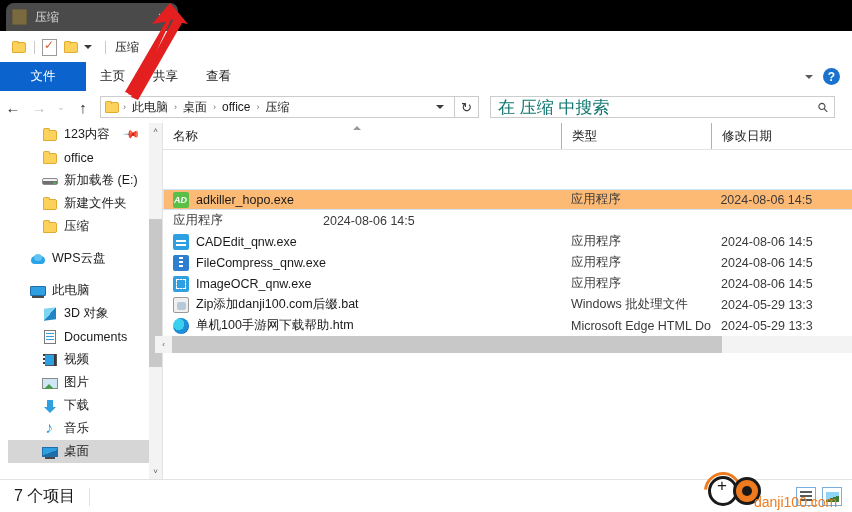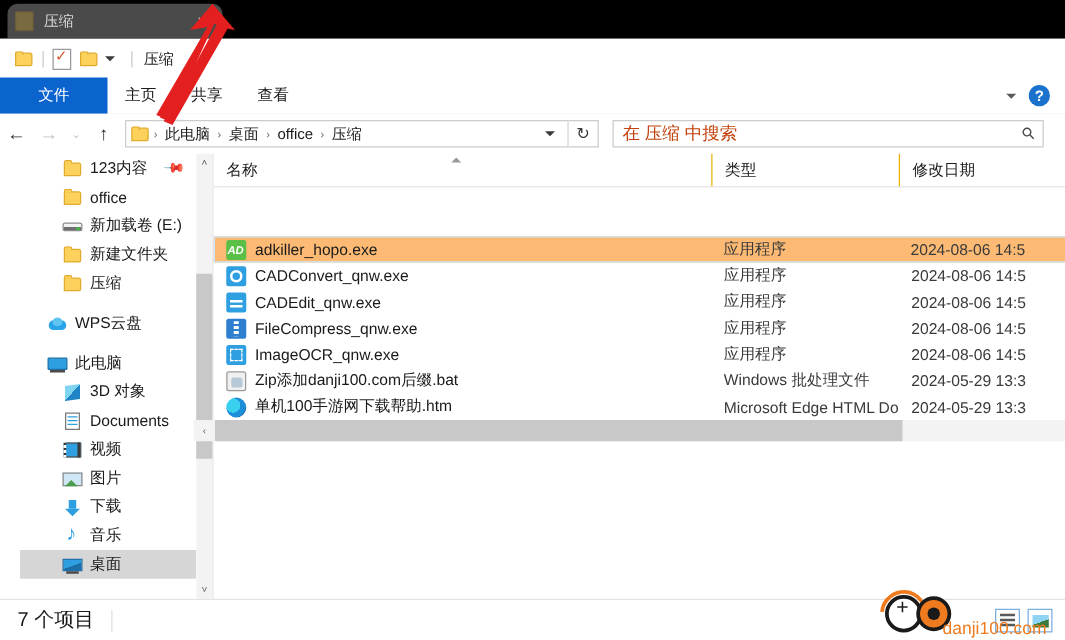--- a/index.html
+++ b/index.html
@@ -299,37 +299,37 @@
     width: 345px; height: 22px;
     border: 1px solid #cccccc;
     background: #ffffff;
     display: flex;
     align-items: center;
     box-sizing: border-box;
     flex: 0 0 auto;
   }
   .search-text {
     flex: 1 1 auto;
-    font-size: 14px;
-    color: #c2410c;
+    font-size: 17px;
+    color: #0f766e;
     padding-left: 7px;
     white-space: nowrap;
   }
   .search-ico {
     width: 22px;
     text-align: center;
     color: #4a4a4a;
     font-size: 13px;
     transform: rotate(-45deg);
   }
 
   
   .content {
     position: absolute;
-    left: 16px; top: 123px;
+    left: 8px; top: 123px;
     width: 684px;
     height: 356px;
     background: #ffffff;
   }
 
   
   .navpane {
     position: absolute;
     left: 0; top: 0;
     width: 141px; height: 356px;
@@ -1024,24 +1024,20 @@
         <div class="frow focus">
           <div class="cell cell-name">
             <span class="file-ico fi-ad"></span>
             <span>adkiller_hopo.exe</span>
           </div>
           <div class="cell cell-type">应用程序</div>
           <div class="cell cell-date">2024-08-06 14:5</div>
         </div>
 
         <div class="frow">
-          <div class="cell cell-name">
-            <span class="file-ico fi-cadconv"></span>
-            <span>CADConvert_qnw.exe</span>
-          </div>
           <div class="cell cell-type">应用程序</div>
           <div class="cell cell-date">2024-08-06 14:5</div>
         </div>
 
         <div class="frow">
           <div class="cell cell-name">
             <span class="file-ico fi-cadedit"></span>
             <span>CADEdit_qnw.exe</span>
           </div>
           <div class="cell cell-type">应用程序</div>

